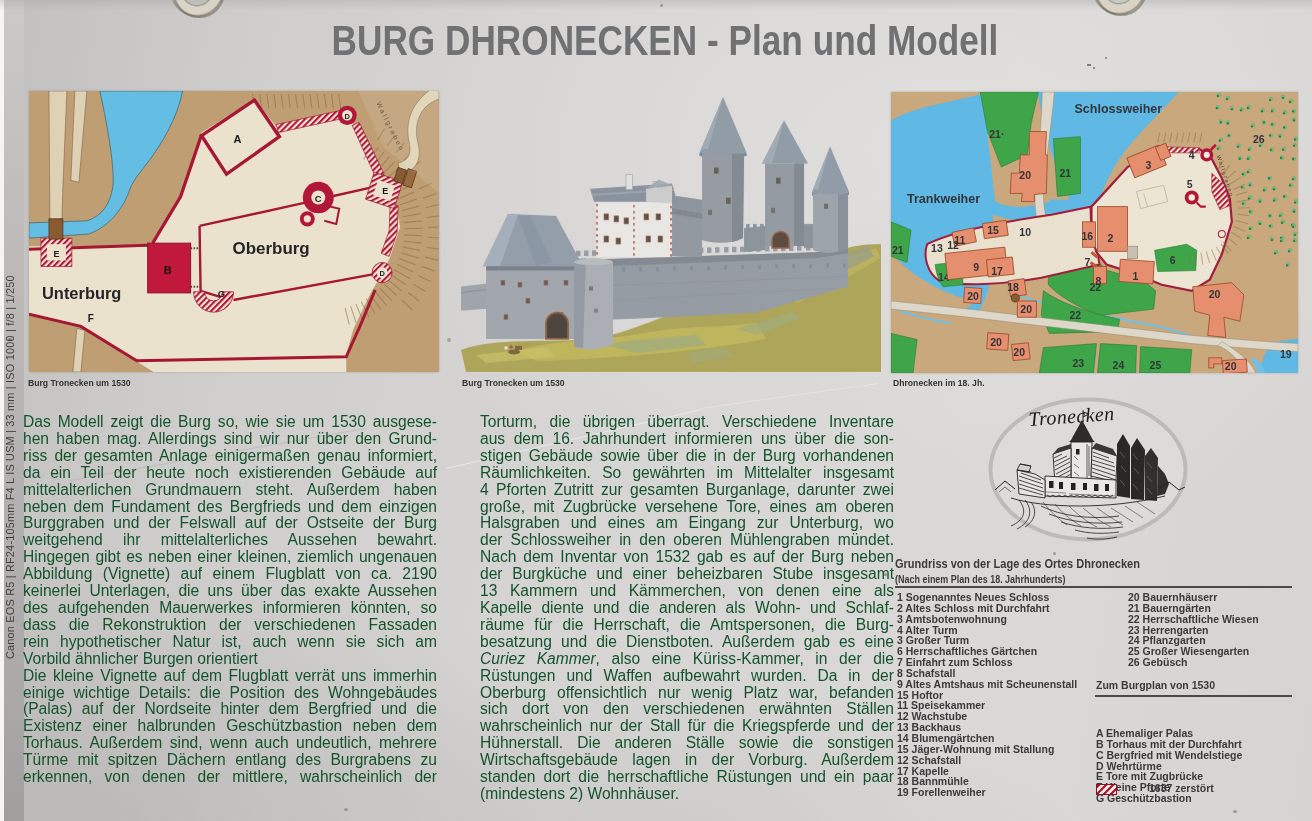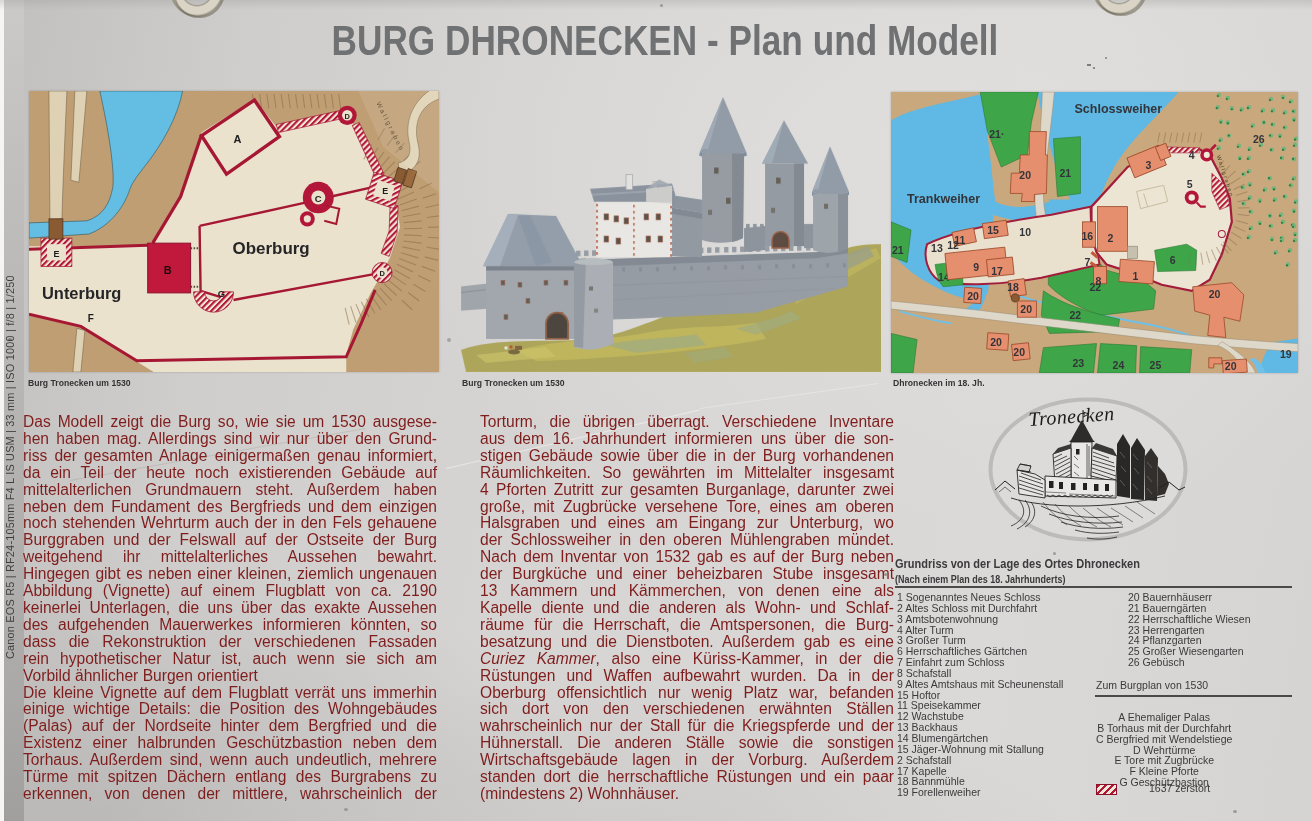--- a/index.html
+++ b/index.html
@@ -1,22 +1,22 @@
 <!DOCTYPE html>
 <html><head><meta charset="utf-8">
 <style>
 html,body{margin:0;padding:0;}
 body{width:1312px;height:821px;overflow:hidden;font-family:"Liberation Sans",sans-serif;}
 #page{position:relative;width:1312px;height:821px;background:#d7d6d4;overflow:hidden;}
 .abs{position:absolute;}
 .tl{text-align:justify;text-align-last:justify;}
 .tl.last{text-align-last:left;}
-.col{font-size:15.6px;line-height:16.9px;color:#7f1d1d;width:414px;}
+.col{font-size:15.6px;line-height:16.9px;color:#14532d;width:414px;}
 .cap{font-size:9.4px;font-weight:bold;color:#333335;transform:scaleX(0.92);transform-origin:0 0;white-space:nowrap;}
-.leg{font-size:10.5px;line-height:10.85px;font-weight:normal;color:#3a3a3c;white-space:nowrap;}
+.leg{font-size:10.5px;line-height:10.85px;font-weight:bold;color:#3a3a3c;white-space:nowrap;}
 </style></head>
 <body>
 <div id="page">
 
 <div class="abs" style="left:0;top:0;width:1312px;height:821px;background:
  radial-gradient(1100px 650px at 72% 18%, rgba(228,227,225,0.6), rgba(228,227,225,0) 58%),
  linear-gradient(100deg, #c1c0be 0%, #cfcecc 18%, #d6d5d3 45%, #dad9d7 75%, #d5d4d2 100%);"></div>
 <div class="abs" style="left:0;top:0;width:1312px;height:821px;background:
  radial-gradient(900px 500px at 8% 100%, rgba(150,149,147,0.35), rgba(150,149,147,0) 55%),
  radial-gradient(700px 300px at 50% 103%, rgba(170,169,167,0.25), rgba(170,169,167,0) 60%);"></div>
@@ -625,21 +625,20 @@
 
 <div class="abs cap" style="left:893px;top:377px;">Dhronecken im 18. Jh.</div>
 
 <div class="abs col" style="left:23px;top:414px;">
       <div class="tl">Das Modell zeigt die Burg so, wie sie um 1530 ausgese-</div>
       <div class="tl">hen haben mag. Allerdings sind wir nur über den Grund-</div>
       <div class="tl">riss der gesamten Anlage einigermaßen genau informiert,</div>
       <div class="tl">da ein Teil der heute noch existierenden Gebäude auf</div>
       <div class="tl">mittelalterlichen Grundmauern steht. Außerdem haben</div>
       <div class="tl">neben dem Fundament des Bergfrieds und dem einzigen</div>
-      <div class="tl">noch stehenden Wehrturm auch der in den Fels gehauene</div>
       <div class="tl">Burggraben und der Felswall auf der Ostseite der Burg</div>
       <div class="tl">weitgehend ihr mittelalterliches Aussehen bewahrt.</div>
       <div class="tl">Hingegen gibt es neben einer kleinen, ziemlich ungenauen</div>
       <div class="tl">Abbildung (Vignette) auf einem Flugblatt von ca. 2190</div>
       <div class="tl">keinerlei Unterlagen, die uns über das exakte Aussehen</div>
       <div class="tl">des aufgehenden Mauerwerkes informieren könnten, so</div>
       <div class="tl">dass die Rekonstruktion der verschiedenen Fassaden</div>
       <div class="tl">rein hypothetischer Natur ist, auch wenn sie sich am</div>
       <div class="tl last">Vorbild ähnlicher Burgen orientiert</div>
       <div class="tl">Die kleine Vignette auf dem Flugblatt verrät uns immerhin</div>
@@ -737,41 +736,41 @@
       <div>6 Herrschaftliches Gärtchen</div>
       <div>7 Einfahrt zum Schloss</div>
       <div>8 Schafstall</div>
       <div>9 Altes Amtshaus mit Scheunenstall</div>
       <div>15 Hoftor</div>
       <div>11 Speisekammer</div>
       <div>12 Wachstube</div>
       <div>13 Backhaus</div>
       <div>14 Blumengärtchen</div>
       <div>15 Jäger-Wohnung mit Stallung</div>
-      <div>2 Schafstall</div>
+      <div>12 Schafstall</div>
       <div>17 Kapelle</div>
       <div>18 Bannmühle</div>
       <div>19 Forellenweiher</div>
     </div>
 
 <div class="abs leg" style="left:1128px;top:592px;">
       <div>20 Bauernhäuserr</div>
       <div>21 Bauerngärten</div>
       <div>22 Herrschaftliche Wiesen</div>
       <div>23 Herrengarten</div>
       <div>24 Pflanzgarten</div>
       <div>25 Großer Wiesengarten</div>
       <div>26 Gebüsch</div>
     </div>
 
 <div class="abs leg" style="left:1096px;top:679.6px;">Zum Burgplan von 1530</div>
 
 <div class="abs" style="left:1095px;top:695px;width:197px;height:2px;background:#4a4a4c;"></div>
 
-<div class="abs leg" style="left:1096px;top:712px;text-align:center;">
+<div class="abs leg" style="left:1096px;top:728px;">
       <div>A Ehemaliger Palas</div>
       <div>B Torhaus mit der Durchfahrt</div>
       <div>C Bergfried mit Wendelstiege</div>
       <div>D Wehrtürme</div>
       <div>E Tore mit Zugbrücke</div>
       <div>F Kleine Pforte</div>
       <div>G Geschützbastion</div>
     </div>
 
 <div class="abs" style="left:1096px;top:784px;width:19px;height:9px;background:repeating-linear-gradient(135deg,#b2173a 0 2.5px,#f1e8d6 2.5px 5px);border:0.5px solid #8d0f2b;"></div>

